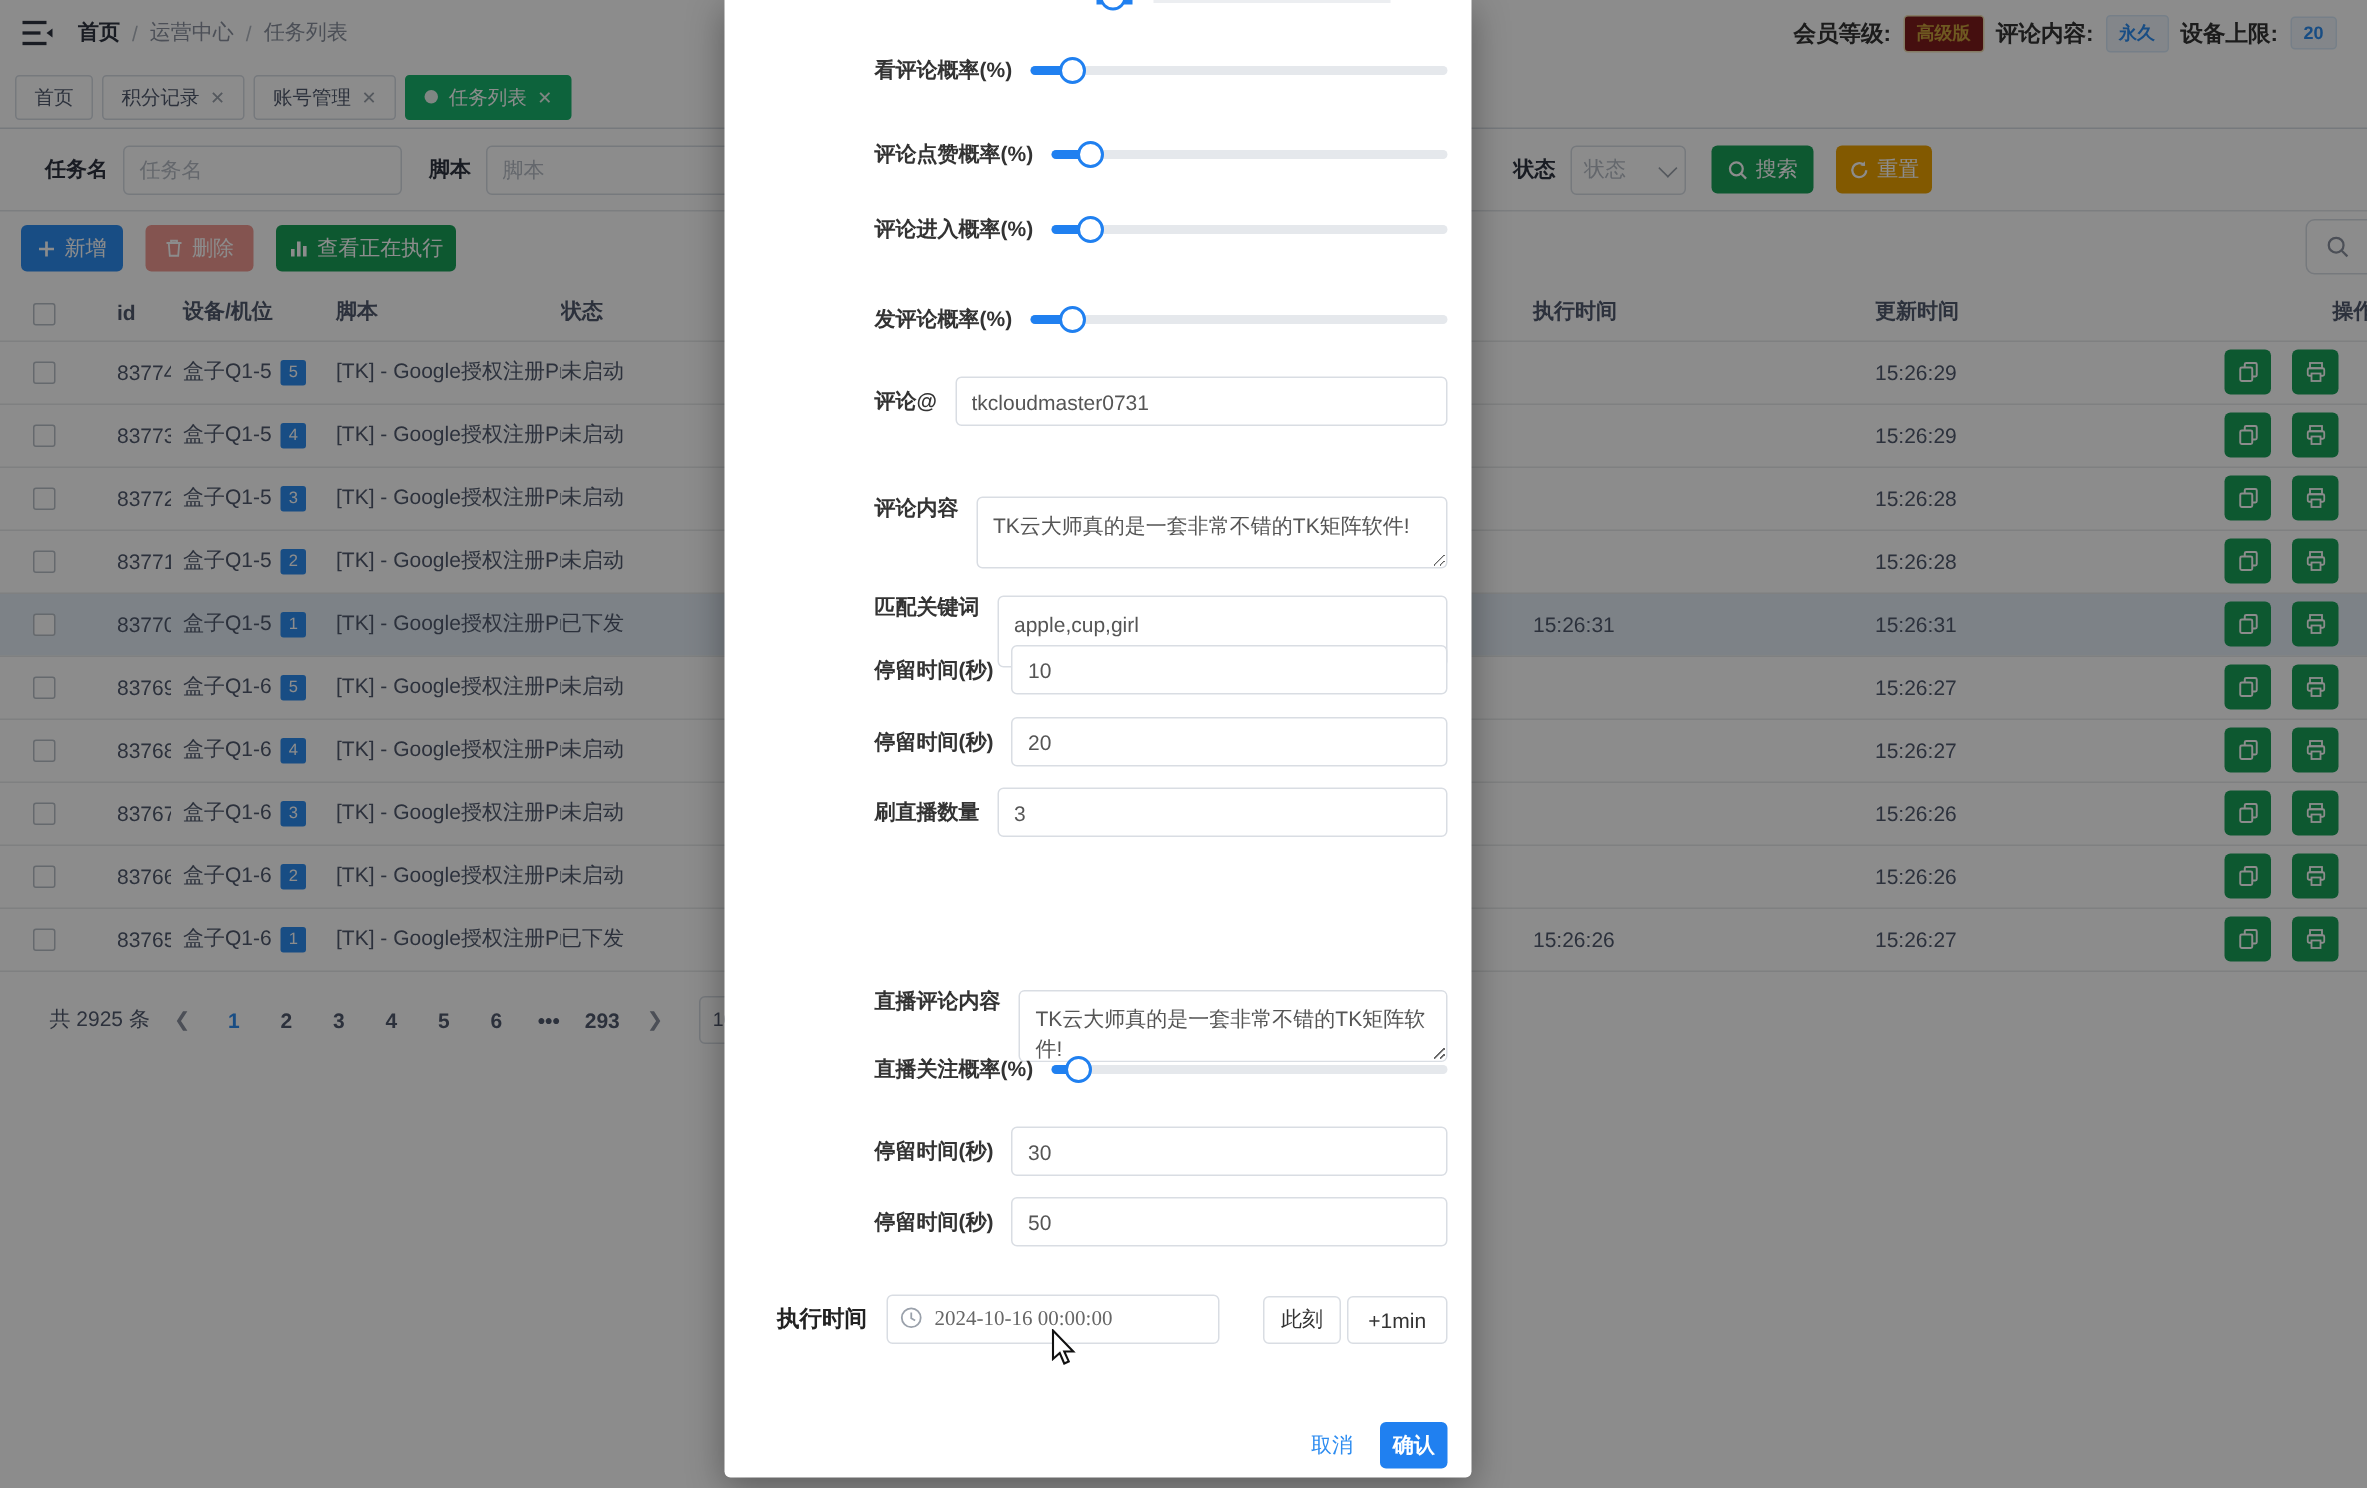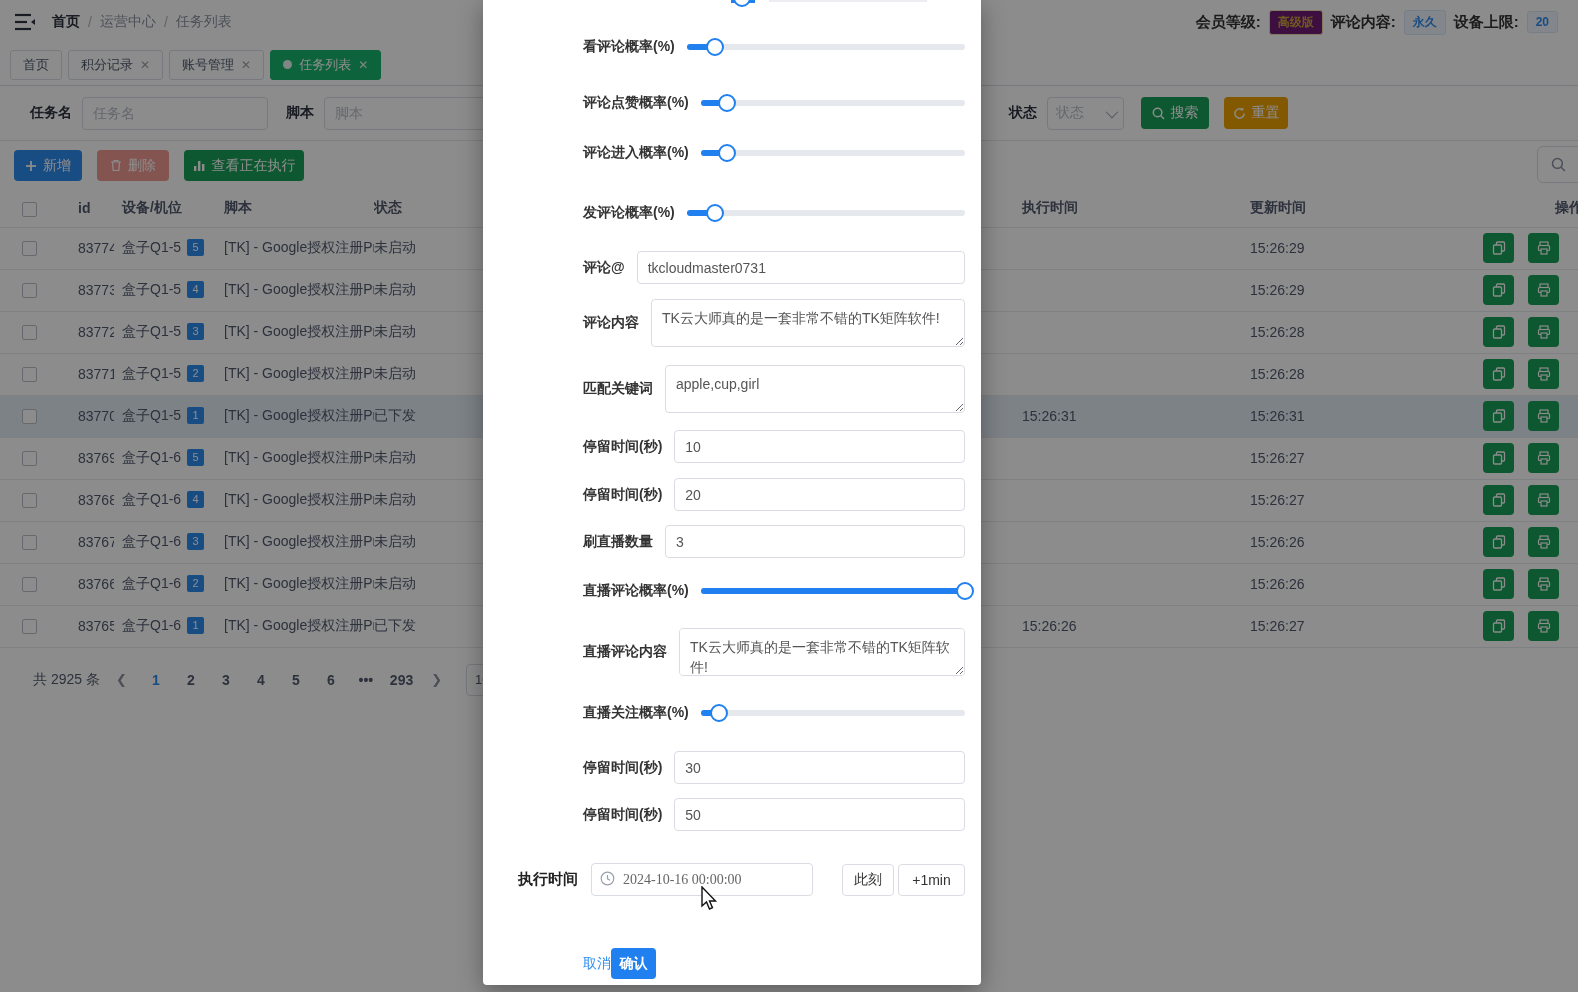--- a/index.html
+++ b/index.html
@@ -11,21 +11,21 @@
   .page { position:absolute; inset:0; background:#fff; }
 
   .topbar { height:44px; display:flex; align-items:center; padding:0 20px 0 14px; }
   .hamburger { width:22px; height:20px; cursor:pointer; margin-right:16px; }
   .crumb { display:flex; align-items:center; gap:8px; font-size:14px; }
   .crumb .c0 { color:#2f3440; font-weight:700; }
   .crumb .sep { color:#b0b6bf; }
   .crumb .ci { color:#8a919e; }
   .top-right { margin-left:auto; display:flex; align-items:center; gap:8px; font-size:15px; color:#333; font-weight:600; }
   .tag { font-size:12px; font-weight:600; padding:3px 8px; border-radius:3px; }
-  .tag-gold { background:#701a75; color:#c9a23c; border:1px solid #f0e0b4; }
+  .tag-gold { background:#7f1d1d; color:#c9a23c; border:1px solid #f0e0b4; }
   .tag-blue { background:#eef5fc; color:#2d8cf0; border:1px solid #d7e8f8; }
 
   .tabbar { height:42px; display:flex; align-items:center; gap:6px; padding:0 10px; border-bottom:1px solid #d7dde4; }
   .tab { display:flex; align-items:center; gap:7px; height:30px; padding:0 12px; background:#fff;
          border:1px solid #d7dde4; border-radius:3px; font-size:13px; color:#515a6e; cursor:pointer; }
   .tab .x { color:#9aa1ab; font-size:12px; line-height:1; }
   .tab.active { background:#19b56d; border-color:#19b56d; color:#fff; }
   .tab.active .dot { width:9px; height:9px; border-radius:50%; background:#e9f5ee; display:inline-block; }
   .tab.active .x { color:#e9f5ee; }
 
@@ -78,34 +78,34 @@
            box-shadow:0 6px 24px rgba(0,0,0,0.35); border-radius:0 0 4px 4px; }
   .mrow { position:absolute; left:0; right:0; display:flex; align-items:center; padding-left:100px; padding-right:16px; }
   .mlabel { font-size:14px; font-weight:600; color:#333; white-space:nowrap; flex:none; }
   .mctl { flex:1; margin-left:12px; }
   .slider { position:relative; height:18px; flex:1; margin-left:12px; cursor:pointer; }
   .sl-track { position:absolute; top:6px; left:0; right:0; height:6px; background:#e5e8ec; border-radius:3px; }
   .sl-fill  { position:absolute; top:6px; left:0; height:6px; background:#2080f0; border-radius:3px; }
   .sl-handle{ position:absolute; top:0; width:18px; height:18px; border-radius:50%; background:#fff; border:2.5px solid #2080f0; }
   .m-input { width:100%; height:33px; border:1px solid #d9dde3; border-radius:4px; padding:0 10px; font-size:14px; color:#555; font-family:inherit; }
   .m-area  { width:100%; height:48px; border:1px solid #d9dde3; border-radius:4px; padding:9px 10px; font-size:14px; color:#555;
-             font-family:inherit; resize:both; line-height:1.4; }
+             font-family:inherit; resize:both; line-height:1.4;margin-top:32px; }
   .partial-track { position:absolute; top:0; left:186px; right:38px; height:2px; background:#eceef1; }
   .partial-fill  { position:absolute; top:0; left:148px; width:24px; height:3px; background:#2080f0; }
   .partial-handle{ position:absolute; top:-11px; left:150px; width:18px; height:18px; border-radius:50%; background:#fff; border:2.5px solid #2080f0; }
   .exec-row { padding-left:35px; }
   .exec-label { font-size:15px; font-weight:700; color:#222; }
   .dt-wrap { position:relative; width:237px; margin-left:13px; flex:none; }
   .dt-input { width:222px; height:33px; border:1px solid #d9dde3; border-radius:4px; padding:0 10px 0 31px; font-size:14px; color:#666; font-family:Liberation Serif, serif; }
   .dt-clock { position:absolute; left:9px; top:8px; }
   .btn-ghost { height:32px; border:1px solid #d9dde3; border-radius:4px; background:#fff; color:#333; font-size:14px;
                cursor:pointer; font-family:inherit; }
   .b-now { width:52px; margin-left:14px; }
   .b-min { width:67px; margin-left:4px; }
-  .m-footer { }
+  .m-footer { justify-content:flex-end; gap:18px; }
   .link-cancel { color:#2d8cf0; font-size:14px; cursor:pointer; background:none; border:none; font-family:inherit; }
   .btn-confirm { width:45px; height:31px; background:#2080f0; color:#fff; border:none; border-radius:4px; font-size:14px;
                  font-weight:600; cursor:pointer; font-family:inherit; }
   .cursor { position:absolute; left:697px; top:886px; z-index:30; pointer-events:none; }
 </style>
 </head>
 <body>
 
 <div class="screen">
 
@@ -576,28 +576,20 @@
     </div>
     <div class="mrow" style="top:478px">
       <span class="mlabel">停留时间(秒)</span>
       <input class="m-input mctl" value="20" style="">
     </div>
     <div class="mrow" style="top:525px">
       <span class="mlabel">刷直播数量</span>
       <input class="m-input mctl" value="3" style="">
     </div>
 
-    <div class="mrow" style="top:582px">
-      <span class="mlabel">直播评论概率(%)</span>
-      <div class="slider">
-        <span class="sl-track"></span>
-          <span class="sl-fill" style="width: 100%;"></span>
-          <span class="sl-handle" style="left: calc(100% - 9px);"></span>
-      </div>
-    </div>
     <div class="mrow" style="top:628px">
       <span class="mlabel">直播评论内容</span>
       <textarea class="m-area mctl" style="">TK云大师真的是一套非常不错的TK矩阵软件!</textarea>
     </div>
     <div class="mrow" style="top:704px">
       <span class="mlabel">直播关注概率(%)</span>
       <div class="slider">
         <span class="sl-track"></span>
           <span class="sl-fill" style="width: 7%;"></span>
           <span class="sl-handle" style="left: calc(7% - 9px);"></span>

